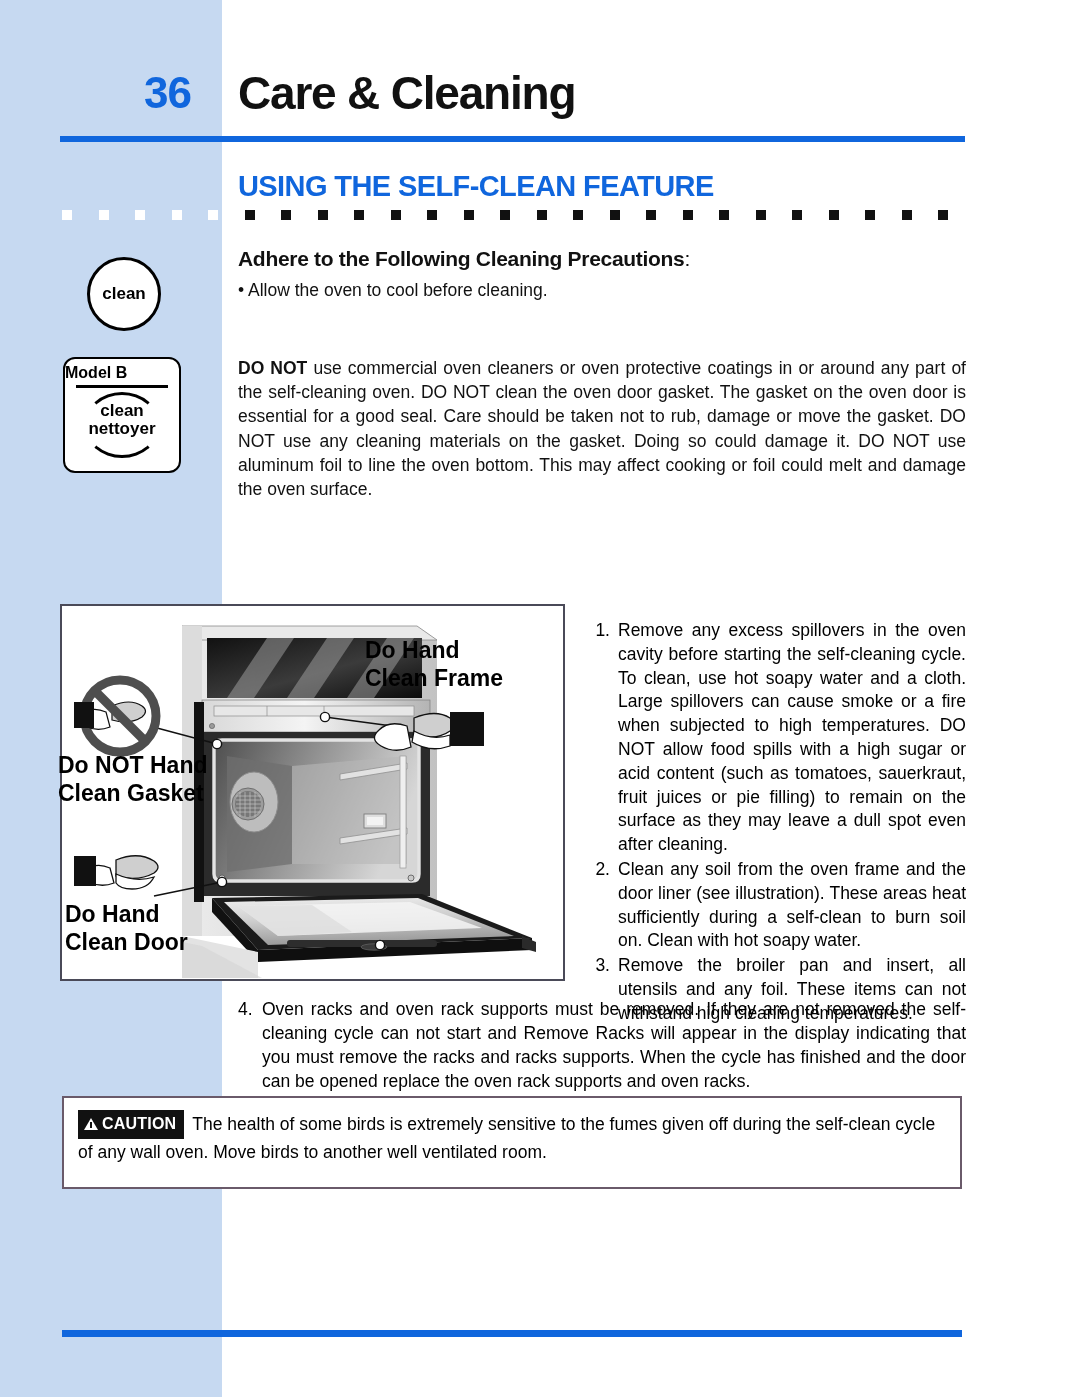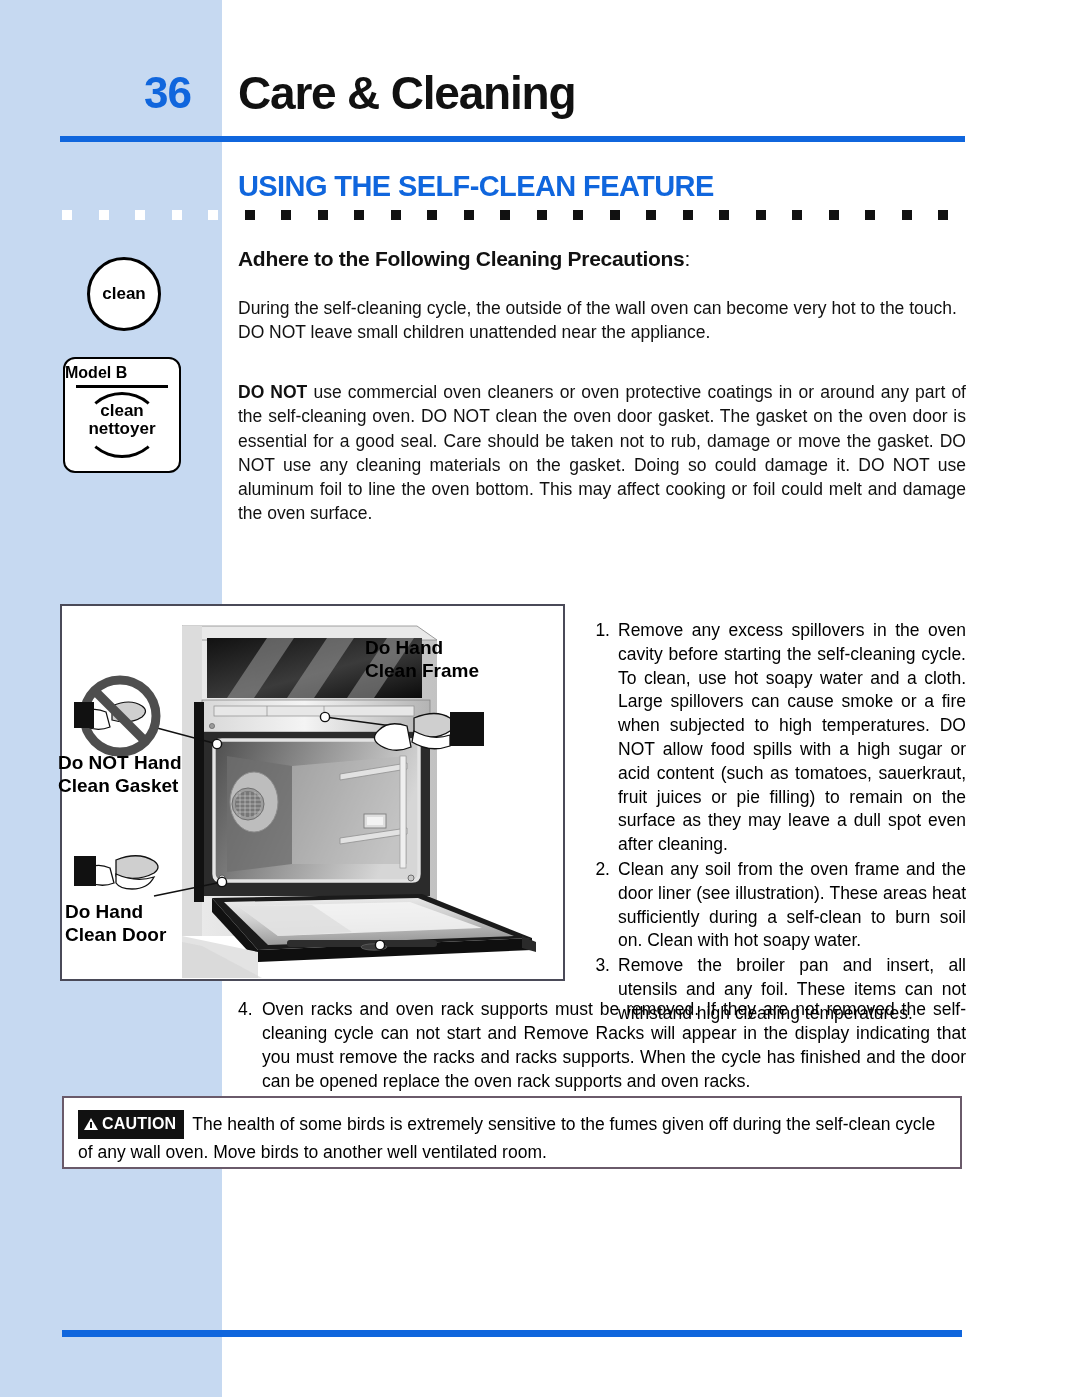--- a/index.html
+++ b/index.html
@@ -178,21 +178,21 @@
     position: absolute;
     left: 60px; top: 604px;
     width: 505px; height: 377px;
     border: 2px solid #4a4a58;
     background: #fff;
     box-sizing: border-box;
     overflow: hidden;
   }
   .illus-label {
     position: absolute;
-    font-size: 19px;
+    font-size: 23px;
     font-weight: bold;
     line-height: 1.2;
     color: #000;
     white-space: pre-line;
   }
   .lbl-frame { left: 365px; top: 637px; }
   .lbl-gasket { left: 58px; top: 752px; }
   .lbl-door   { left: 65px; top: 901px; }
 
   
@@ -230,21 +230,21 @@
     line-height: 1.38;
     display: flex;
   }
   .item4 .n { flex: 0 0 24px; }
   .item4 .t { flex: 1; text-align: justify; }
 
   
   .caution-box {
     position: absolute;
     left: 62px; top: 1096px;
-    width: 900px; height: 73px;
+    width: 900px; height: 93px;
     border: 2px solid #6a5a6a;
     background: #fff;
     box-sizing: border-box;
     padding: 12px 14px 0 14px;
     font-size: 17.5px;
     line-height: 1.5;
   }
   .caution-badge {
     display: inline-block;
     background: #111;
@@ -330,23 +330,23 @@
       <div>nettoyer</div>
     </div>
   </div>
 </div>
 
 <div class="body-col" style="top:245px;">
   <div class="sub-heading">
     <span>Adhere to the Following Cleaning Precautions</span><span class="thin">:</span>
   </div>
   <div class="bullets">
+    <div>• Allow the oven to cool before cleaning.</div>
   </div>
   <div class="gap"></div>
-  <p class="para">During the self-cleaning cycle, the outside of the wall oven can become very hot to the touch. DO NOT leave small children unattended near the appliance.</p>
   <div class="gap"></div>
   <div class="gap"></div>
   <p class="para" style="text-align:justify;"><b class="nb">DO NOT</b><span> use commercial oven cleaners or oven protective coatings in or around any part of the self-cleaning oven. DO NOT clean the oven door gasket. The gasket on the oven door is essential for a good seal. Care should be taken not to rub, damage or move the gasket. DO NOT use any cleaning materials on the gasket. Doing so could damage it. DO NOT use aluminum foil to line the oven bottom. This may affect cooking or foil could melt and damage the oven surface.</span></p>
 </div>
 
 <div class="illus-box">
   <svg class="illus-svg" width="501" height="373" viewBox="0 0 501 373">
     <defs>
       <linearGradient id="gMetal" x1="0" y1="0" x2="1" y2="0">
         <stop offset="0%" stop-color="#d8d8d8"></stop>

